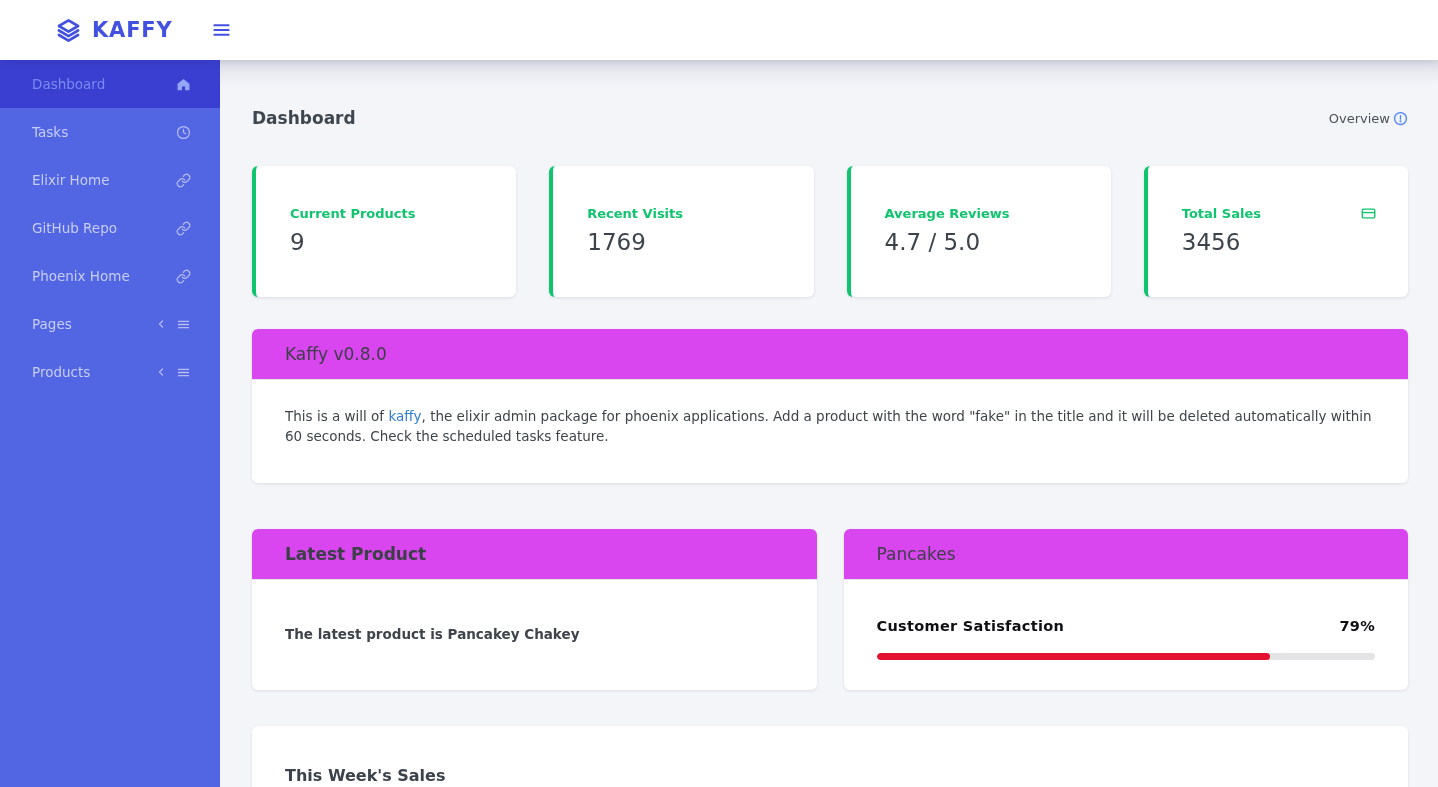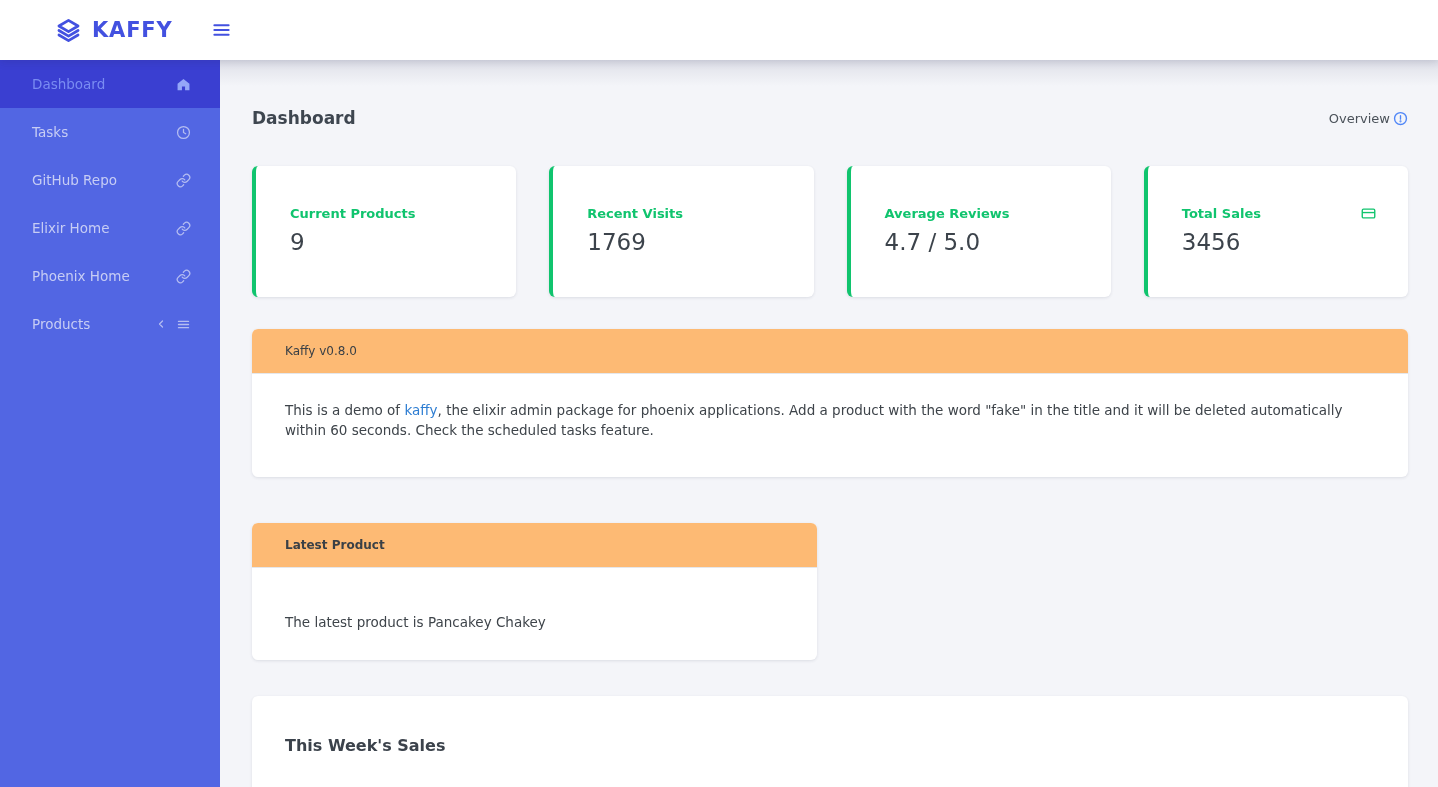--- a/index.html
+++ b/index.html
@@ -42,29 +42,29 @@
   .stats { display:grid; grid-template-columns:repeat(4,1fr); gap:33px; }
   .stat-card { background:#fff; border-radius:6px; border-left:4px solid var(--green);
                box-shadow:0 1px 3px rgba(50,60,80,.12); height:131px;
                padding:40px 26px 0 34px; position:relative; }
   .stat-title { color:var(--green); font-size:13px; font-weight:700; margin-bottom:8px; }
   .stat-value { font-size:23px; color:#3c434b; font-weight:500; }
   .stat-icon { position:absolute; top:40px; right:32px; color:var(--green); }
 
   
   .card { background:#fff; border-radius:6px; box-shadow:0 1px 3px rgba(50,60,80,.12); }
-  .card-header { padding:15px 33px; background:#fdba74; border-bottom:1px solid #e5e7eb;
-                 border-radius:6px 6px 0 0; font-size:12px; color:#3a4046; }
+  .card-header { padding:15px 33px; background:#d946ef; border-bottom:1px solid #e5e7eb;
+                 border-radius:6px 6px 0 0; font-size:17px; color:#3a4046; }
   .card-body { padding:26px 33px 36px; font-size:13.5px; color:#3e444a; line-height:1.5; }
   .info-card { margin-top:32px; }
   .text-link { color:var(--link); cursor:pointer; text-decoration:none; }
 
   .two-col { display:grid; grid-template-columns:1fr 1fr; gap:27px; margin-top:46px; }
   .lp-header { font-weight:600; }
-  .lp-body { padding:44px 33px 28px; }
+  .lp-body { padding:44px 33px 28px;font-weight:bold; }
   .pk-body { padding:36px 33px 30px; }
 
   .metric-row { display:flex; justify-content:space-between; font-weight:700;
                 font-size:14.5px; color:#0e0f11; letter-spacing:.3px; }
   .progress-track { margin-top:16px; height:7px; background:#e4e4e7; border-radius:4px; overflow:hidden; }
   .progress-fill { height:100%; width:0; background:var(--red); border-radius:4px; }
 
   
   .sales-card { margin-top:36px; height:170px; position:relative; overflow:hidden; }
   .sales-title { padding:40px 33px 0; font-size:16px; font-weight:600; color:#3b424b; }
@@ -111,49 +111,66 @@
       <span>Tasks</span>
       <span class="side-icons">
         <svg width="15" height="15" viewBox="0 0 24 24" fill="none" stroke="currentColor" stroke-width="2" stroke-linecap="round">
             <circle cx="12" cy="12" r="9.5"></circle>
             <polyline points="12 7 12 12 15.5 14"></polyline>
           </svg>
       </span>
     </a>
 
     <a class="side-item">
-      <span>GitHub Repo</span>
+      <span>Elixir Home</span>
       <span class="side-icons">
         <svg width="15" height="15" viewBox="0 0 24 24" fill="none" stroke="currentColor" stroke-width="2" stroke-linecap="round" stroke-linejoin="round">
             <path d="M10 13a5 5 0 0 0 7.54.54l3-3a5 5 0 0 0-7.07-7.07l-1.72 1.71"></path>
             <path d="M14 11a5 5 0 0 0-7.54-.54l-3 3a5 5 0 0 0 7.07 7.07l1.71-1.71"></path>
           </svg>
       </span>
     </a>
 
     <a class="side-item">
-      <span>Elixir Home</span>
+      <span>GitHub Repo</span>
       <span class="side-icons">
         <svg width="15" height="15" viewBox="0 0 24 24" fill="none" stroke="currentColor" stroke-width="2" stroke-linecap="round" stroke-linejoin="round">
             <path d="M10 13a5 5 0 0 0 7.54.54l3-3a5 5 0 0 0-7.07-7.07l-1.72 1.71"></path>
             <path d="M14 11a5 5 0 0 0-7.54-.54l-3 3a5 5 0 0 0 7.07 7.07l1.71-1.71"></path>
           </svg>
       </span>
     </a>
 
     <a class="side-item">
       <span>Phoenix Home</span>
       <span class="side-icons">
         <svg width="15" height="15" viewBox="0 0 24 24" fill="none" stroke="currentColor" stroke-width="2" stroke-linecap="round" stroke-linejoin="round">
             <path d="M10 13a5 5 0 0 0 7.54.54l3-3a5 5 0 0 0-7.07-7.07l-1.72 1.71"></path>
             <path d="M14 11a5 5 0 0 0-7.54-.54l-3 3a5 5 0 0 0 7.07 7.07l1.71-1.71"></path>
           </svg>
       </span>
     </a>
 
+    <a class="side-item">
+      <span>Pages</span>
+      <span class="side-icons">
+        <span style="display:flex">
+          <svg width="12" height="12" viewBox="0 0 24 24" fill="none" stroke="currentColor" stroke-width="2.4" stroke-linecap="round" stroke-linejoin="round">
+              <polyline points="15 18 9 12 15 6"></polyline>
+            </svg>
+        </span>
+        <span style="display:flex">
+          <svg width="15" height="15" viewBox="0 0 24 24" fill="none" stroke="currentColor" stroke-width="2.2" stroke-linecap="round">
+              <line x1="4" y1="7" x2="20" y2="7"></line>
+              <line x1="4" y1="12" x2="20" y2="12"></line>
+              <line x1="4" y1="17" x2="20" y2="17"></line>
+            </svg>
+        </span>
+      </span>
+    </a>
 
 
     <a class="side-item">
       <span>Products</span>
       <span class="side-icons">
         <span style="display:flex">
           <svg width="12" height="12" viewBox="0 0 24 24" fill="none" stroke="currentColor" stroke-width="2.4" stroke-linecap="round" stroke-linejoin="round">
               <polyline points="15 18 9 12 15 6"></polyline>
             </svg>
         </span>
@@ -205,30 +222,42 @@
               <rect x="2" y="5" width="20" height="14" rx="2"></rect>
               <line x1="2" y1="10.5" x2="22" y2="10.5"></line>
             </svg>
         </span>
       </div>
     </div>
 
     <section class="card info-card">
       <div class="card-header">Kaffy v0.8.0</div>
       <div class="card-body">
-        <span>This is a demo of </span><a class="text-link">kaffy</a><span>, the elixir admin package for phoenix applications. Add a product with the word "fake" in the title and it will be deleted automatically within 60 seconds. Check the scheduled tasks feature.</span>
+        <span>This is a will of </span><a class="text-link">kaffy</a><span>, the elixir admin package for phoenix applications. Add a product with the word "fake" in the title and it will be deleted automatically within 60 seconds. Check the scheduled tasks feature.</span>
       </div>
     </section>
 
     <div class="two-col">
       <section class="card">
         <div class="card-header lp-header">Latest Product</div>
         <div class="card-body lp-body">The latest product is Pancakey Chakey</div>
       </section>
 
+      <section class="card">
+        <div class="card-header">Pancakes</div>
+        <div class="card-body pk-body">
+          <div class="metric-row">
+            <span>Customer Satisfaction</span>
+            <span>79%</span>
+          </div>
+          <div class="progress-track">
+            <div class="progress-fill" style="width: 79%;"></div>
+          </div>
+        </div>
+      </section>
     </div>
 
     <section class="card sales-card">
       <div class="sales-title">This Week's Sales</div>
 
     </section>
 
   </main>
 </div>
 

